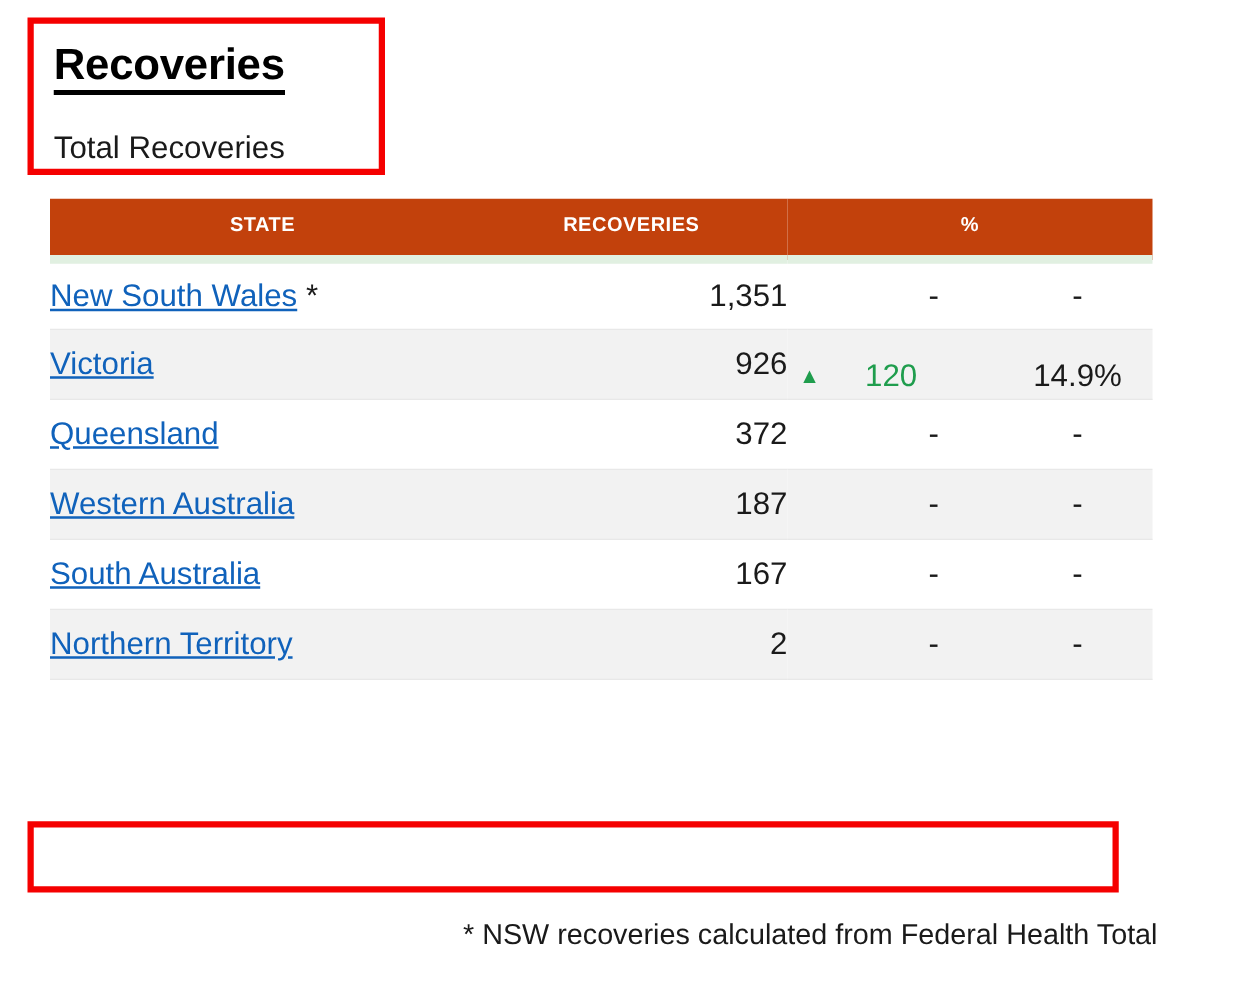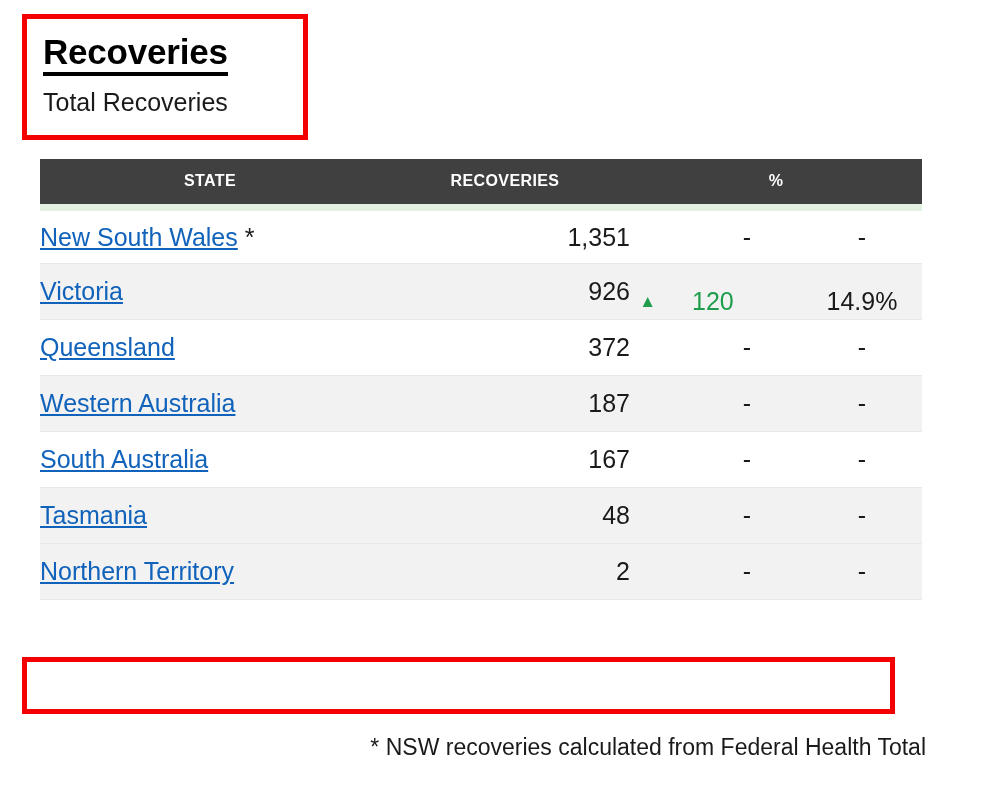--- a/index.html
+++ b/index.html
@@ -37,35 +37,35 @@
     color: #000000;
     display: inline-block;
     border-bottom: 4px solid #000000;
     padding-bottom: 1px;
     letter-spacing: -0.2px;
   }
   #page-subtitle {
     font-size: 25px;
     font-weight: normal;
     color: #1a1a1a;
-    margin-top: 13px;
+    margin-top: 29px;
     line-height: 1.1;
   }
 
   
   #recoveries-table {
     position: absolute;
     left: 40px;
     top: 159px;
     width: 882px;
     border-collapse: collapse;
     table-layout: fixed;
   }
   #recoveries-table thead th {
-    background: #404040;
+    background: #c2410c;
     color: #ffffff;
     font-size: 16px;
     font-weight: bold;
     letter-spacing: 0.4px;
     padding: 13px 0 14px 0;
     text-align: center;
     border-bottom: 7px solid #e1f0e1;
   }
   th.col-state { width: 340px; }
   th.col-recoveries { width: 250px; }
@@ -187,25 +187,20 @@
         <td class="cell-state"><span class="state-link">Western Australia</span></td>
         <td class="cell-value">187</td>
         <td class="cell-pct"><span class="delta-up">&nbsp;</span><span class="dash" style="display: inline-block; width: 110px; text-align: center;">-</span><span style="display: inline-block; width: 120px; text-align: center;">-</span></td>
       </tr>
       <tr class="odd">
         <td class="cell-state"><span class="state-link">South Australia</span></td>
         <td class="cell-value">167</td>
         <td class="cell-pct"><span class="delta-up">&nbsp;</span><span class="dash" style="display: inline-block; width: 110px; text-align: center;">-</span><span style="display: inline-block; width: 120px; text-align: center;">-</span></td>
       </tr>
       <tr class="even">
-        <td class="cell-state"><span class="state-link">Tasmania</span></td>
-        <td class="cell-value">48</td>
-        <td class="cell-pct"><span class="delta-up">&nbsp;</span><span class="dash" style="display: inline-block; width: 110px; text-align: center;">-</span><span style="display: inline-block; width: 120px; text-align: center;">-</span></td>
-      </tr>
-      <tr class="even">
         <td class="cell-state"><span class="state-link">Northern Territory</span></td>
         <td class="cell-value">2</td>
         <td class="cell-pct"><span class="delta-up">&nbsp;</span><span class="dash" style="display: inline-block; width: 110px; text-align: center;">-</span><span style="display: inline-block; width: 120px; text-align: center;">-</span></td>
       </tr>
     </tbody>
 </table>
 
 <div id="total-highlight"></div>
 
 <div id="footnote">* NSW recoveries calculated from Federal Health Total</div>

